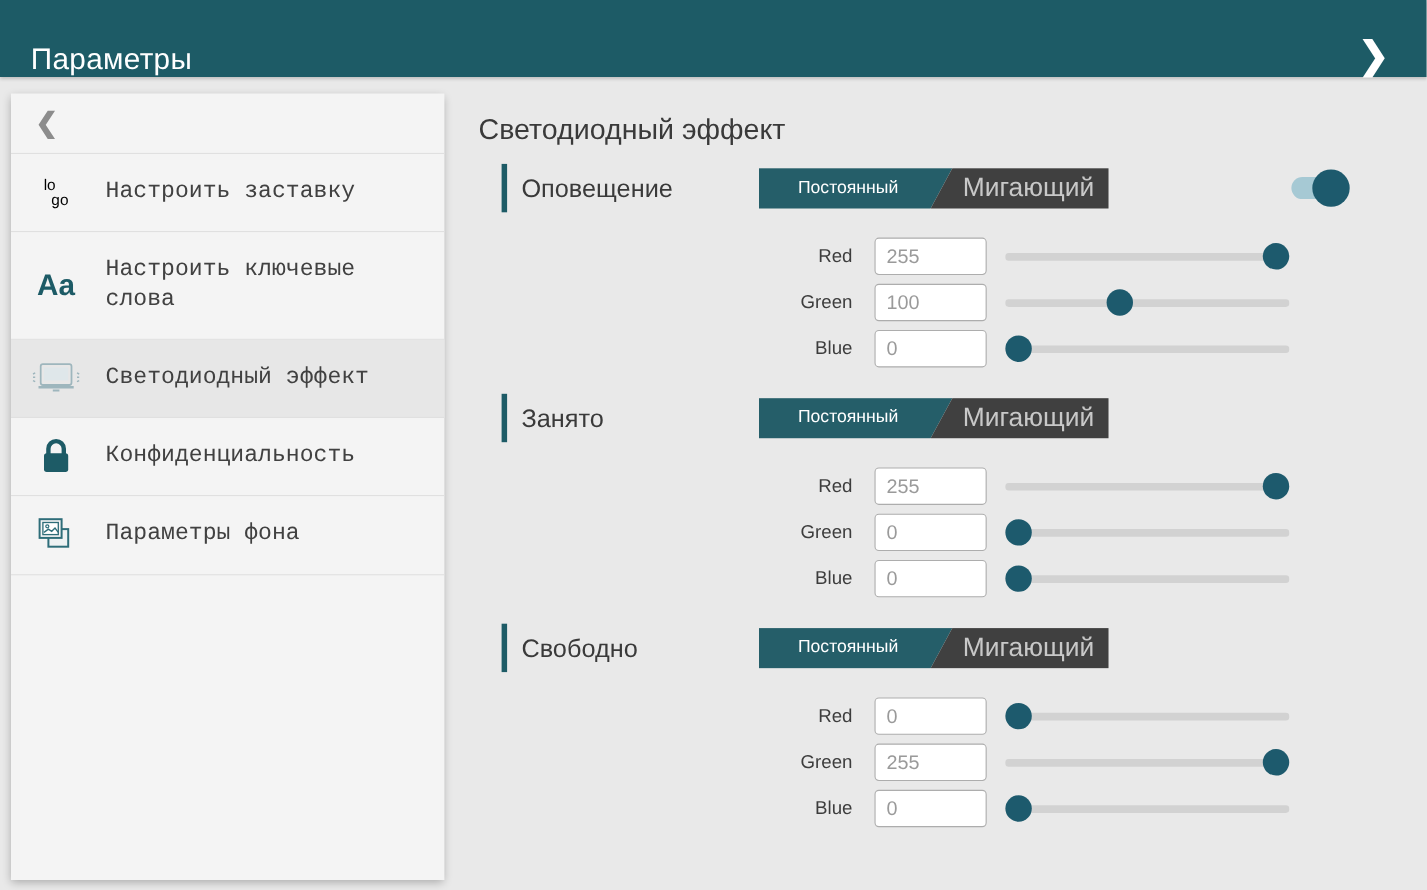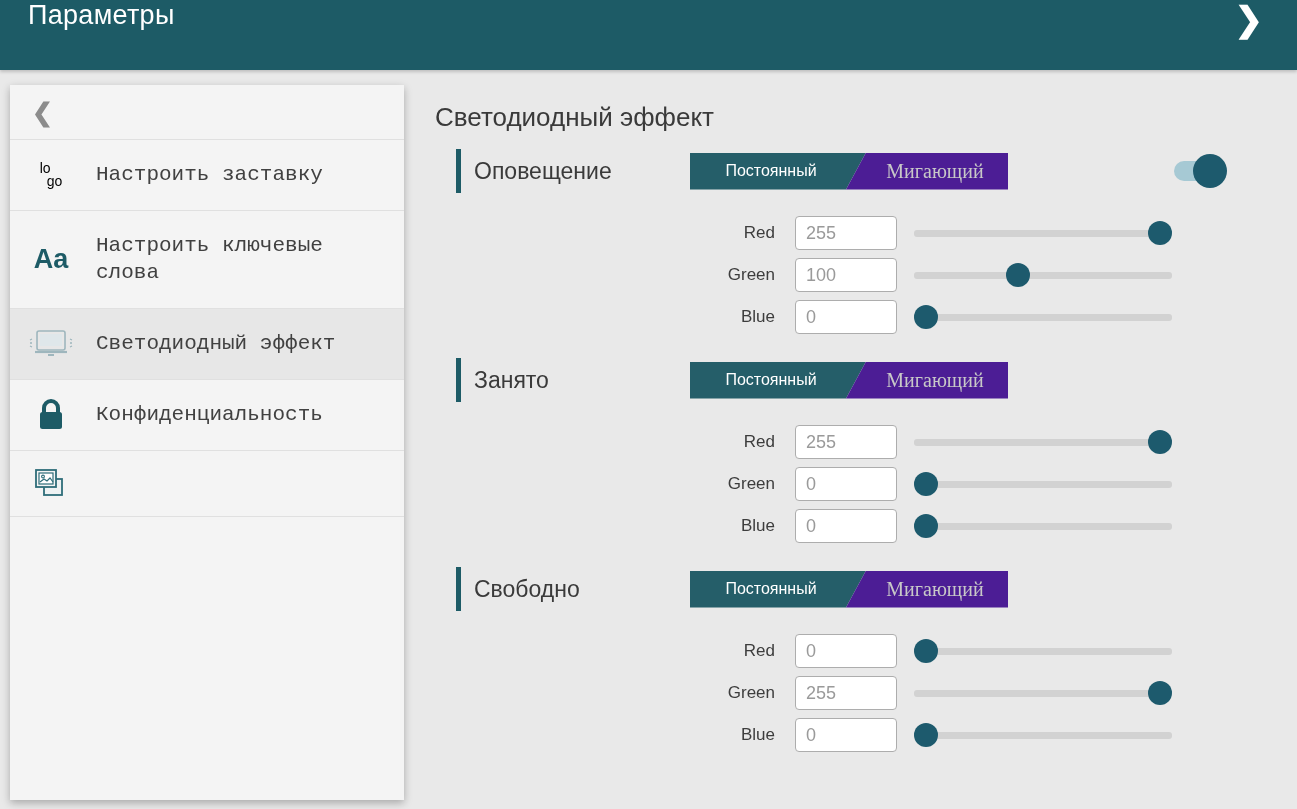--- a/index.html
+++ b/index.html
@@ -8,21 +8,21 @@
     font-family:"Liberation Sans", sans-serif;
     background:#e9e9e9;
     color:#3a3a3a;
     overflow:hidden;
     position:relative;
   }
   
   .app-header {
     position:absolute; left:0; top:0; width:1297px; height:70px;
     background:#1d5b66; color:#fff;
-    display:flex; align-items:flex-start;
+    display:flex; align-items:flex-end;
     padding:0 28px;
     box-shadow:0 2px 3px rgba(0,0,0,.18);
     z-index:5;
   }
   .app-title { font-size:27px; font-weight:400; letter-spacing:.3px; }
   .header-chevron {
     margin-left:auto; font-size:34px; font-weight:bold; color:#fff;
     background:none; border:none; cursor:pointer; line-height:1;
     font-family:"Liberation Sans", sans-serif; padding:2px 6px;
   }
@@ -70,25 +70,25 @@
   .seg-on {
     position:absolute; left:0; top:0; width:176px; height:37px;
     background:#255e69; color:#fff;
     clip-path:polygon(0 0, 100% 0, calc(100% - 20px) 100%, 0 100%);
     display:flex; align-items:center; justify-content:center;
     padding-right:14px; font-size:16px; cursor:pointer; border:none;
     font-family:"Liberation Sans", sans-serif;
   }
   .seg-off {
     position:absolute; left:156px; top:0; right:0; height:37px;
-    background:#4c1d95; color:#c8c8c8;
+    background:#404040; color:#c8c8c8;
     clip-path:polygon(20px 0, 100% 0, 100% 100%, 0 100%);
     display:flex; align-items:center; justify-content:center;
-    padding-left:16px; font-size:20px; cursor:pointer; border:none;
-    font-family:Liberation Serif, serif;
+    padding-left:16px; font-size:24px; cursor:pointer; border:none;
+    font-family:Liberation Sans, sans-serif;
   }
   
   .toggle { position:relative; width:53px; height:34px; margin-left:auto; margin-right:70px; cursor:pointer; }
   .toggle .track {
     position:absolute; left:0; top:7px; width:45px; height:20px;
     border-radius:10px; background:#a6c9d4;
   }
   .toggle .thumb {
     position:absolute; left:0; top:0; width:34px; height:34px;
     border-radius:50%; background:#1d5a6d;
@@ -169,20 +169,21 @@
   <div class="side-item row-h66">
     <span class="side-icon">
       <svg width="36" height="34" viewBox="0 0 36 34" fill="none" stroke="#2e6d79" stroke-width="1.8">
         <rect x="11" y="12" width="18" height="16" fill="#eef2f3"></rect>
         <rect x="3" y="3" width="20" height="17" fill="#f4f4f4"></rect>
         <rect x="6" y="6" width="14" height="11" fill="#ffffff" stroke-width="1.2"></rect>
         <circle cx="10" cy="9.5" r="1.4" stroke-width="1.1"></circle>
         <path d="M7 15 l4 -3 3 2 3 -3 3 4" stroke-width="1.2"></path>
       </svg>
     </span>
+    <span class="side-label">Параметры фона</span>
   </div>
 </div>
 
 <div class="main">
   <div class="main-title">Светодиодный эффект</div>
 
   <div class="section">
     <div class="section-head">
       <div class="accent-bar"></div>
       <div class="section-label">Оповещение</div>

